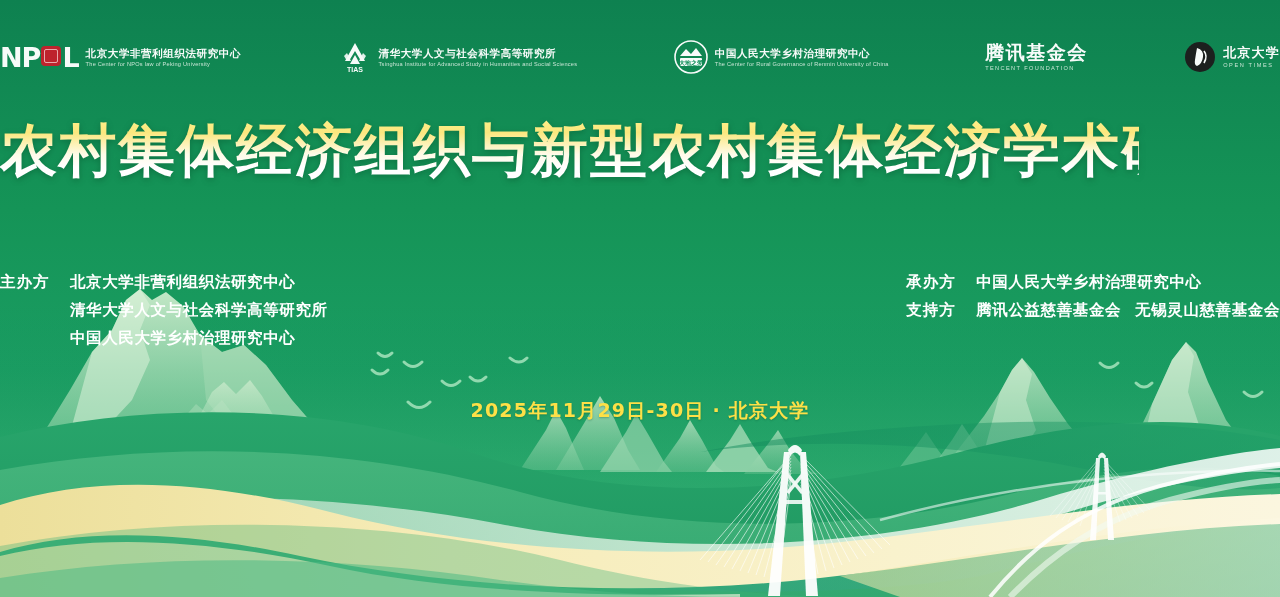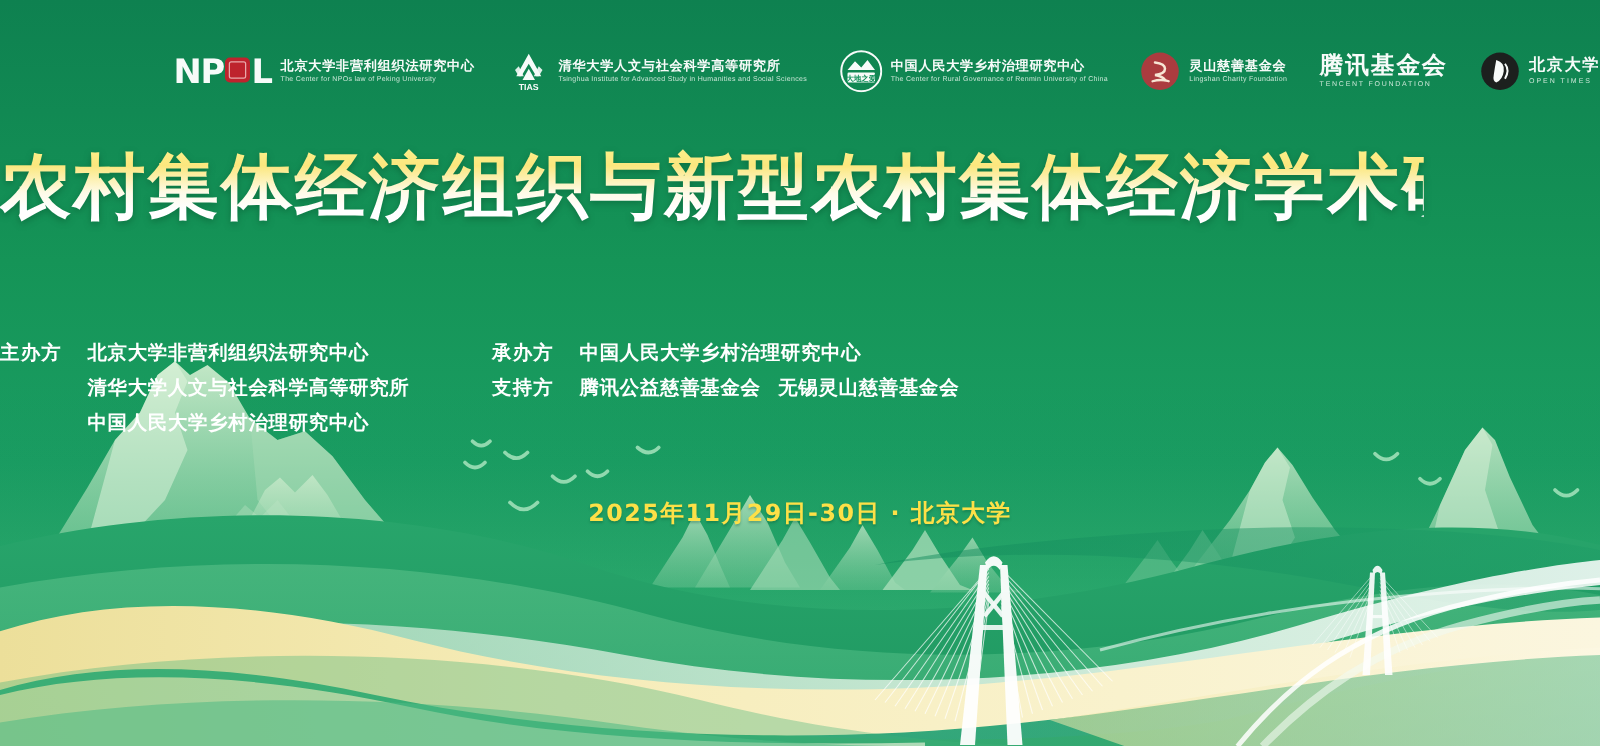--- a/index.html
+++ b/index.html
@@ -15,21 +15,21 @@
   }
   .bg-base {
     position:absolute; inset:0;
     background:linear-gradient(180deg,#0e8150 0%,#159457 35%,#1a9d62 62%,#2aa96c 80%,#3fb377 100%);
   }
   .bg-svg { position:absolute; inset:0; width:1280px; height:597px; }
 
   
   #logo-bar {
     position:absolute; top:30px; left:0; width:1280px; height:54px;
-    display:flex; align-items:center; justify-content:flex-end; gap:26px;
+    display:flex; align-items:center; justify-content:space-between; gap:26px;
     z-index:30;
   }
   .logo {
     display:flex; align-items:center; gap:7px; height:46px;
     opacity:.97;
   }
   .logo-mark { flex:0 0 auto; display:block; }
   .logo-text { display:flex; flex-direction:column; justify-content:center; line-height:1.15; }
   .logo-cn {
     color:#ffffff; font-size:10.5px; font-weight:700;
@@ -63,21 +63,21 @@
     line-height:1.15; white-space:nowrap;
     background:linear-gradient(180deg,#fdf08a 0%,#fbe77e 22%,#fefbe8 55%,#ffffff 75%,#ffffff 100%);
     -webkit-background-clip:text; background-clip:text;
     color:transparent; -webkit-text-fill-color:transparent;
     filter:drop-shadow(0 2px 3px rgba(0,60,30,.35));
   }
 
   
   #credits {
     position:absolute; top:272px; left:0; width:1280px;
-    z-index:30; display:flex; justify-content:flex-start; gap:66px;
+    z-index:30; display:flex; justify-content:space-between; gap:66px;
     font-family:"DejaVu Sans","Liberation Sans",sans-serif;
   }
   .credit-col { display:flex; flex-direction:column; gap:7px; }
   .credit-row { display:flex; align-items:baseline; gap:14px; white-space:nowrap; }
   .credit-label {
     color:#ffffff; font-size:15.5px; font-weight:800; letter-spacing:1px;
     flex:0 0 auto; width:56px; text-align:justify;
   }
   .credit-label.blank { visibility:hidden; }
   .credit-value {
@@ -340,31 +340,20 @@
         <rect x="6" y="18" width="22" height="8" rx="1" fill="#ffffff"></rect>
         <text x="17" y="24.5" font-size="6" fill="#13925c" text-anchor="middle" font-family="DejaVu Sans, sans-serif" font-weight="700">大地之爱</text>
       </svg>
       <div class="logo-text">
         <span class="logo-cn">中国人民大学乡村治理研究中心</span>
         <span class="logo-en">The Center for Rural Governance of Renmin University of China</span>
       </div>
     </div>
 
 
-    <div class="logo">
-      <svg class="logo-mark" width="32" height="32" viewBox="0 0 32 32">
-        <circle cx="16" cy="16" r="15" fill="#b03a3f"></circle>
-        <path d="M12 9 q8 1 8 5 q0 4 -8 5 q6 1 8 4" stroke="#ffe9d9" stroke-width="2" fill="none" stroke-linecap="round"></path>
-        <path d="M10 24 q7 -2 13 0" stroke="#ffe9d9" stroke-width="1.8" fill="none" stroke-linecap="round"></path>
-      </svg>
-      <div class="logo-text">
-        <span class="logo-cn">灵山慈善基金会</span>
-        <span class="logo-en">Lingshan Charity Foundation</span>
-      </div>
-    </div>
 
     <div class="logo">
       <div class="logo-text">
         <span class="logo-cn" style="font-size:19px;letter-spacing:1.5px">腾讯基金会</span>
         <span class="logo-en" style="letter-spacing:1.4px">TENCENT FOUNDATION</span>
       </div>
     </div>
 
     <div class="logo">
       <svg class="logo-mark" width="32" height="32" viewBox="0 0 32 32">

